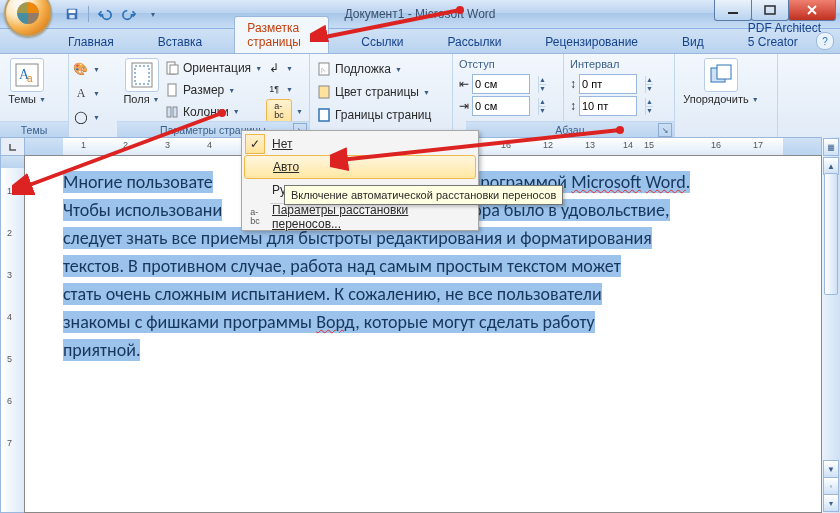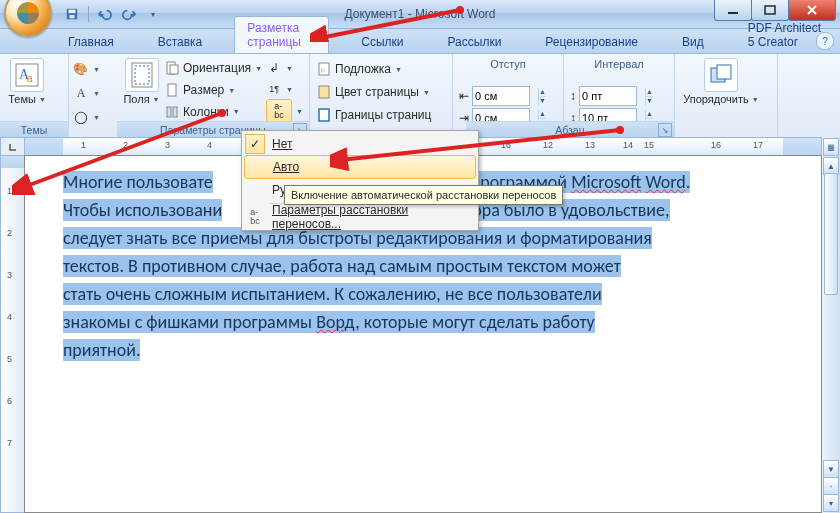--- a/index.html
+++ b/index.html
@@ -39,38 +39,38 @@
   .qat .qbtn svg{width:14px;height:14px;}
   .qat .sep{width:1px;height:16px;background:#8aa8cf;margin:0 2px;}
   .title-text{position:absolute;left:0;right:0;top:0;height:28px;display:flex;justify-content:center;align-items:center;pointer-events:none;color:#3a4f6b;font-size:12px;}
   .winbtns{position:absolute;right:4px;top:0;display:flex;}
   .winbtn{width:36px;height:20px;border:1px solid #5a7ca8;border-top:none;background:linear-gradient(#eaf2fb,#b9d3ef);display:flex;align-items:center;justify-content:center;border-radius:0 0 3px 3px;margin-left:-1px;}
   .winbtn.close{background:linear-gradient(#f08070,#c03020);color:#fff;width:46px;}
   .winbtn svg{width:12px;height:10px;}
   
   .tabs{height:24px;background:linear-gradient(#cfe1f5,#b9d3ef);display:flex;align-items:flex-end;padding-left:56px;border-bottom:1px solid #9ab8dd;gap:20px;}
   .tab{padding:4px 12px 4px;color:#15428b;cursor:default;position:relative;}
-  .tab.active{background:var(--tab-active);border:1px solid #9ab8dd;border-bottom:none;border-radius:3px 3px 0 0;color:#8b5cf6;}
+  .tab.active{background:var(--tab-active);border:1px solid #9ab8dd;border-bottom:none;border-radius:3px 3px 0 0;color:#c2410c;}
   
   .ribbon{height:84px;background:linear-gradient(var(--tab-active),#e1ebf7);display:flex;border-bottom:1px solid #9ab8dd;position:relative;}
   .group{border-right:1px solid #c2d6ee;padding:4px 6px 0 6px;position:relative;display:flex;flex-direction:column;}
   .group-label{position:absolute;bottom:0;left:0;right:0;height:16px;background:linear-gradient(#cfe1f5,#b9d3ef);font-size:10.5px;color:#3a5f8a;display:flex;align-items:center;justify-content:center;border-top:1px solid #c2d6ee;}
   .group-label .launcher{position:absolute;right:2px;width:12px;height:12px;border:1px solid #8cabce;font-size:8px;display:flex;align-items:center;justify-content:center;color:#3a5f8a;}
   .big-btn{display:flex;flex-direction:column;align-items:center;width:42px;gap:2px;margin-bottom:16px;}
   .big-btn .ico{width:32px;height:32px;display:flex;align-items:center;justify-content:center;background:#fff;border:1px solid #b7cde8;border-radius:3px;}
   .big-btn .lbl{font-size:11px;text-align:center;line-height:1;color:#2a2a2a;display:flex;align-items:center;gap:2px;}
   .small-row{display:flex;align-items:center;gap:3px;height:22px;white-space:nowrap;}
   .small-row .ico{width:16px;height:16px;display:flex;align-items:center;justify-content:center;}
   .spinner{display:flex;align-items:center;gap:3px;}
   .spinner .field{width:56px;height:18px;border:1px solid #9ab8dd;background:#fff;display:flex;align-items:center;gap:25px;}
   .spinner .field input{border:none;width:36px;font-size:11px;padding:0 2px;background:transparent;}
   .spinner .field .spn{width:14px;display:flex;flex-direction:column;border-left:1px solid #c2d6ee;margin-left:auto}
   .spinner .field .spn div{height:8px;font-size:7px;display:flex;align-items:center;justify-content:center;color:#3a5f8a;cursor:default;border-bottom:1px solid #c2d6ee;}
   .spinner .field .spn div:last-child{border:none;}
-  .grp-title{font-size:11px;color:#3a5f8a;margin-bottom:16px;text-align:center;}
+  .grp-title{font-size:11px;color:#3a5f8a;margin-bottom:4px;}
   .hy-btn{border:1px solid #f0b84b;background:linear-gradient(#fff1d0,#ffe29b);border-radius:3px;width:24px;height:22px;display:flex;align-items:center;justify-content:center;}
   
   .dropdown{
     position:absolute;left:241px;top:130px;width:232px;
     background:#f4f4f4;border:1px solid #a7a7a7;box-shadow:2px 2px 4px rgba(0,0,0,.25);
     z-index:50;padding:2px;font-size:12px;
   }
   .dropdown .mi{display:flex;align-items:center;height:22px;gap:6px;padding-right:6px;}
   .dropdown .mi .ck{width:22px;display:flex;align-items:center;justify-content:center;}
   .dropdown .mi .ck .box{width:18px;height:18px;border:1px solid #f0b84b;background:linear-gradient(#fff1d0,#ffe29b);display:flex;align-items:center;justify-content:center;font-size:12px;}

